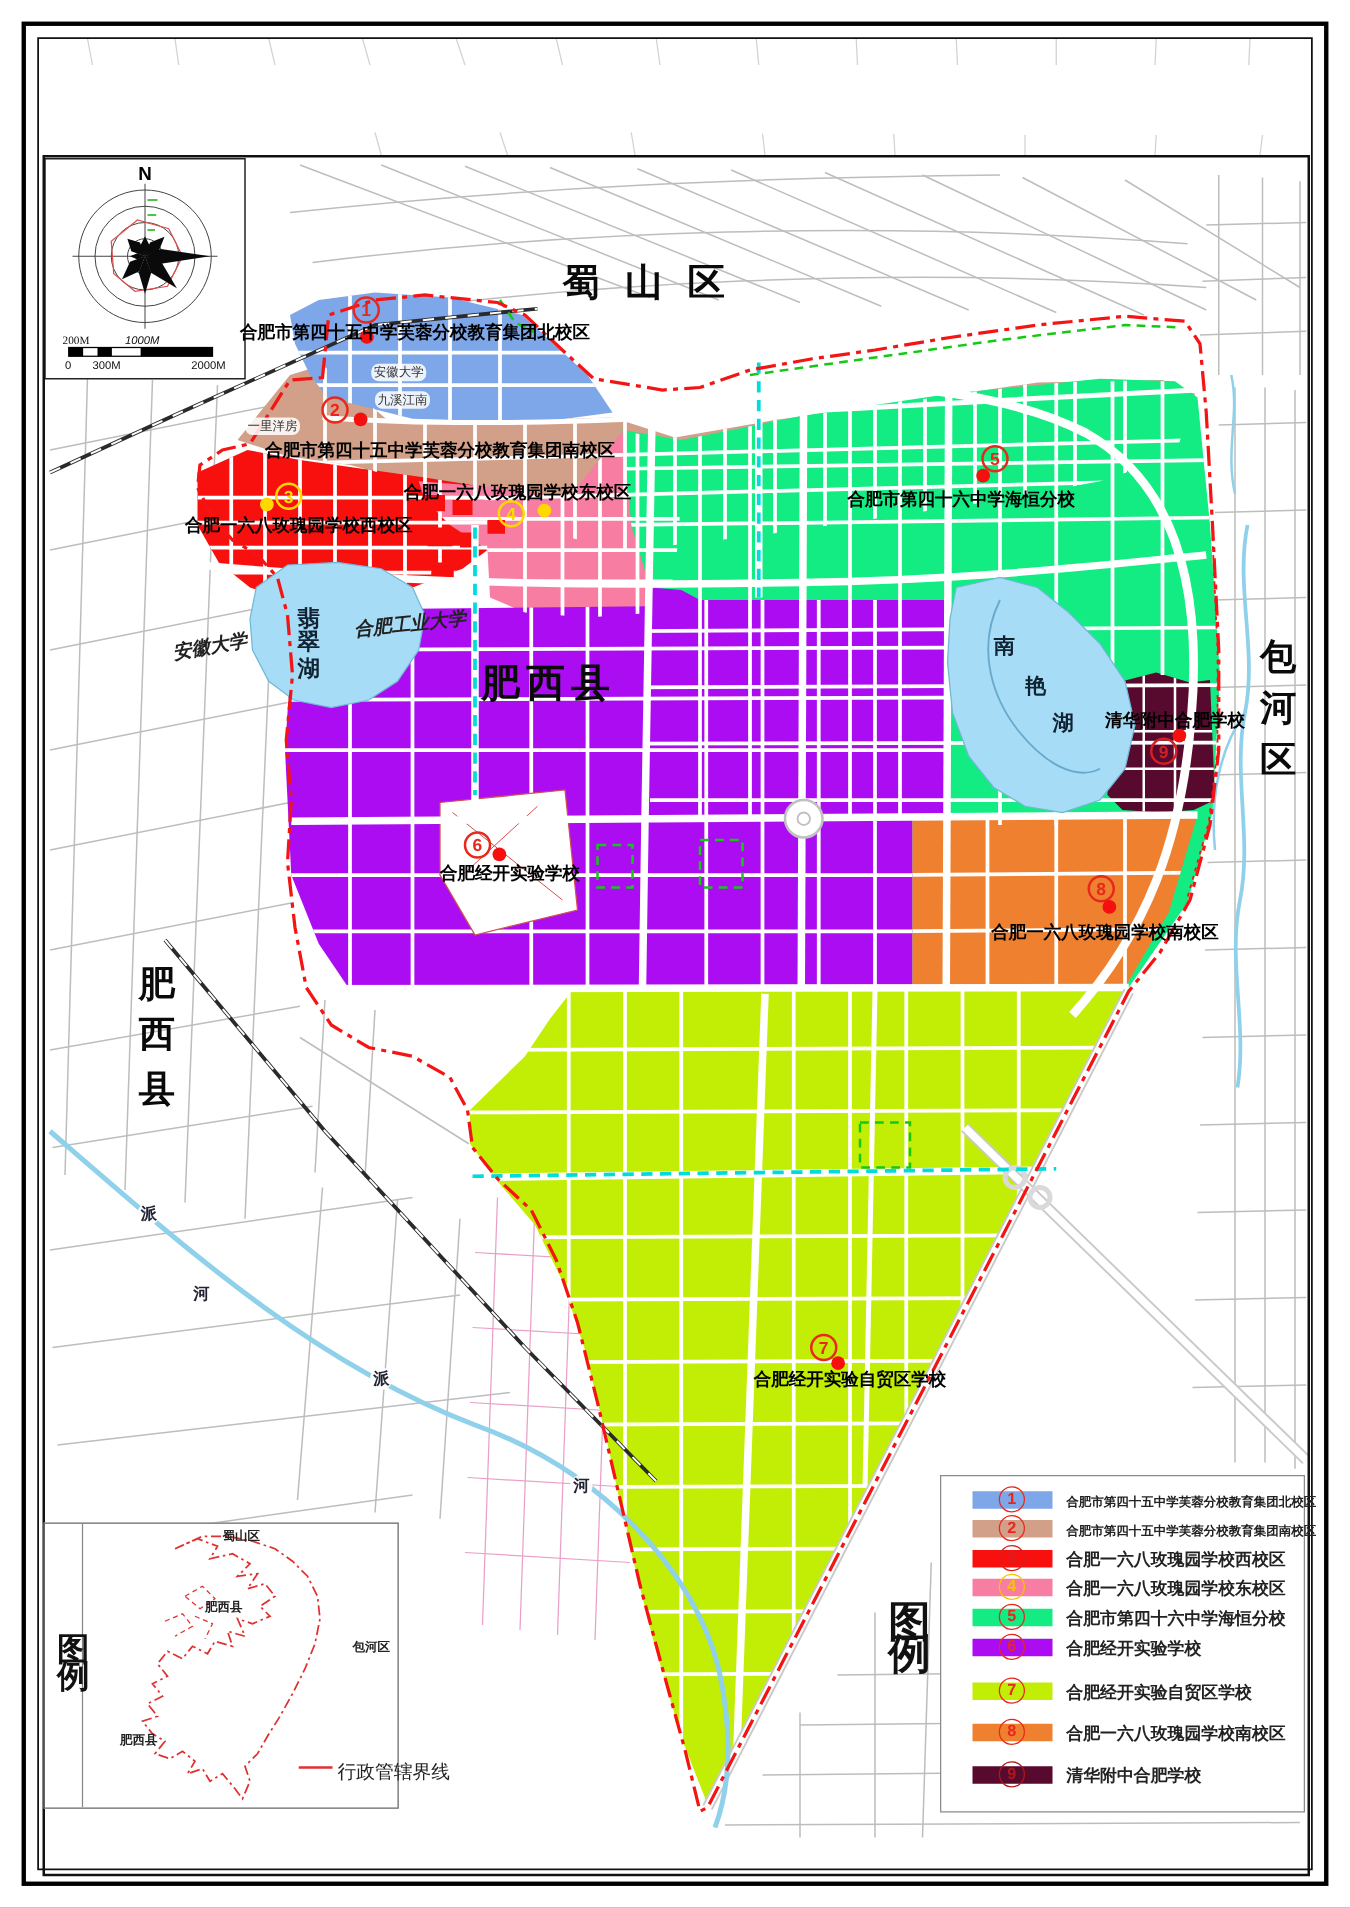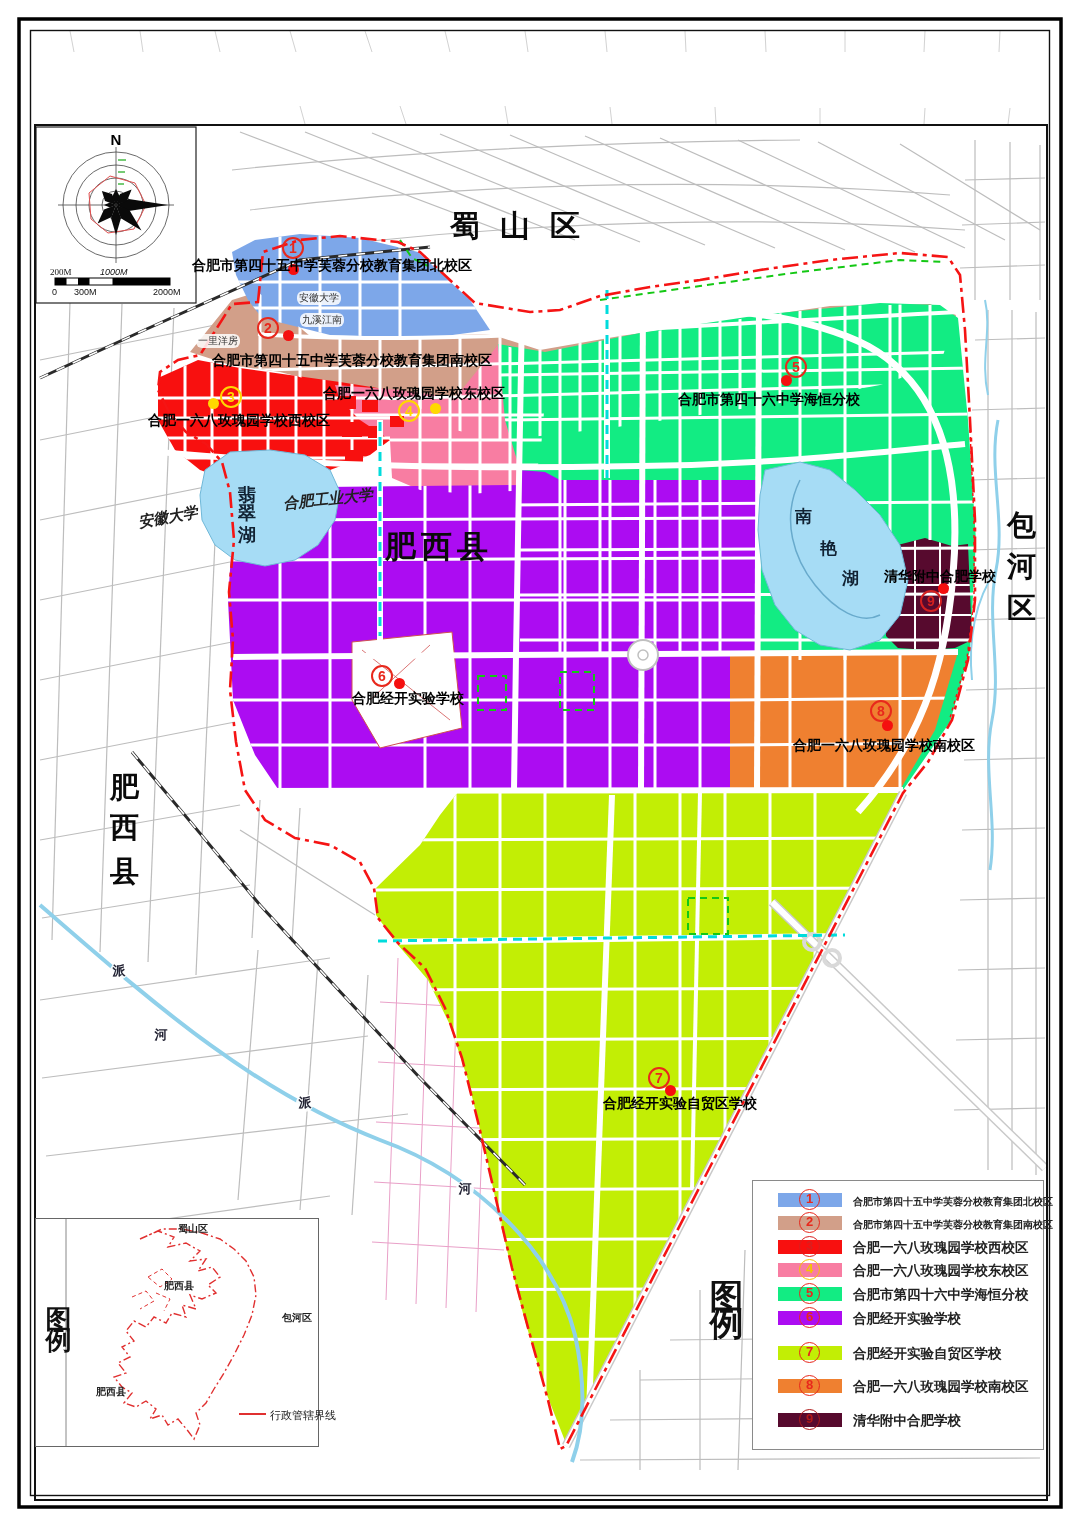--- a/index.html
+++ b/index.html
@@ -535,16 +535,16 @@
         <path d="M96,78 L110,72 L118,82 L104,90"></path>
         <path d="M120,74 L134,80 L128,92"></path>
       </g>
       <line x1="203" y1="195" x2="230" y2="195" stroke="#e03030" stroke-width="2"></line>
     </svg>
     <div class="insettitle vtext">图例</div>
     <span class="inslabel" style="left:142px;top:3px;">蜀山区</span>
     <span class="inslabel" style="left:128px;top:60px;">肥西县</span>
     <span class="inslabel" style="left:246px;top:92px;">包河区</span>
     <span class="inslabel" style="left:60px;top:166px;">肥西县</span>
-    <span class="inslabel" style="left:234px;top:189px;font-size:11px;font-weight:normal;">行政管辖界线</span>
+    <span class="inslabel" style="left:234px;top:189px;font-size:15px;font-weight:normal;">行政管辖界线</span>
   </div>
 
 </div>
 
 </body></html>

